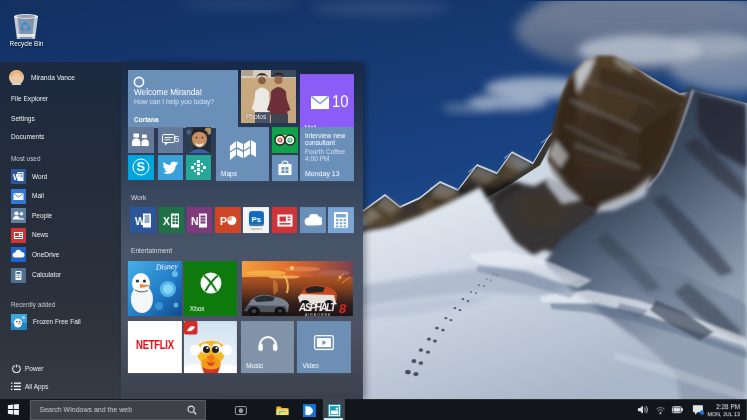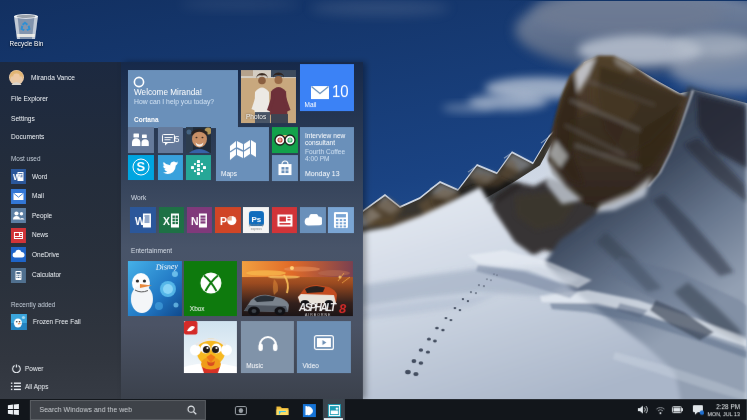--- a/index.html
+++ b/index.html
@@ -324,21 +324,21 @@
           <circle cx="37.5" cy="10" r="4" fill="#9a6b47"></circle>
           <path d="M37.5,5 q-5,-1.5 -5.5,3 q-0.5,-5 5.5,-5.5 q6,0.5 5.5,5.5 q-0.5,-4.5 -5.5,-3" fill="#2e211a"></path>
   <path d="M30,21.5 q7.5,-9 15,0 l1.5,23 q-9,3.5 -17.5,0 Z" fill="#6d3039"></path>
   <path d="M31.5,24 l-5.5,16 3.5,1.5 4.5,-14" fill="#6d3039"></path>
           <path d="M44,24 l5.5,16 -3.5,1.5 -4.5,-14" fill="#6d3039"></path>
   <rect x="30" y="44" width="17" height="10" fill="#3e4452"></rect>
         </g>
  </svg>
  <div class="abs" style="left:5px;bottom:3.5px;font-size:6.5px;color:#fff;text-shadow:0 0 2px rgba(0,0,0,.7)">Photos</div>
 </div>
-<div class="tile" style="left:299.5px;top:64px;width:54.5px;height:47px;background:#3b82f6">
+<div class="tile" style="left:299.5px;top:74px;width:54.5px;height:60px;background:#8b5cf6">
  <svg class="abs" width="18" height="13" viewBox="0 0 18 13" style="left:11px;top:21.5px">
         <rect x="0" y="0" width="18" height="13" fill="#fff"></rect>
         <path d="M0.5,0.5 L9,7.5 L17.5,0.5" stroke="#6a90ba" stroke-width="1.3" fill="none"></path>
       </svg>
  <div class="abs" style="left:32.5px;top:17.5px;font-size:17px;font-weight:300;color:#fff;transform:scaleX(0.88);transform-origin:0 0">10</div>
  <div class="abs" style="left:5px;bottom:3.5px;font-size:6.5px;color:#fff">Mail</div>
 </div>
 
 <div class="tile" style="left:128px;top:127px;width:25.5px;height:25.5px;background:#657a9b">
  <svg class="abs" width="17" height="13" viewBox="0 0 17 13" style="left:4px;top:6px">
@@ -604,20 +604,23 @@
           <ellipse cx="87" cy="42.5" rx="4.2" ry="3.4" fill="#101014"></ellipse>
   </g>
   <circle cx="50" cy="7" r="2" fill="#ffd27a"></circle>
         <circle cx="98" cy="16" r="1.5" fill="#ffd27a" opacity="0.8"></circle>
   <path d="M96,20 l6,-8 M100,22 l8,-6" stroke="#f8b04a" stroke-width="1" opacity="0.7"></path>
   <text x="57" y="50" font-size="10" font-weight="bold" font-style="italic" fill="#f2f2f2" font-family="Liberation Sans" textLength="37">ASPHALT</text>
   <text x="97" y="52" font-size="13" font-weight="bold" font-style="italic" fill="#d42a28" font-family="Liberation Sans">8</text>
   <text x="63" y="54.5" font-size="3.5" fill="#d8d8d8" font-family="Liberation Sans" letter-spacing="1">AIRBORNE</text>
  </svg>
 </div>
+<div class="tile" style="left:128px;top:320.5px;width:53.8px;height:52.5px;background:#fff">
+ <div class="abs" style="left:0;top:17.5px;width:100%;text-align:center;font-size:12px;letter-spacing:-0.4px;font-weight:bold;color:#e50914;transform:scale(0.8,1.12)">NETFLIX</div>
+</div>
 <div class="tile" style="left:184.3px;top:320.5px;width:53.2px;height:52.5px;overflow:hidden">
  <svg class="abs" width="54" height="53" viewBox="0 0 54 53" style="left:0;top:0">
   <defs>
           <linearGradient id="chk" x1="0" y1="0" x2="0" y2="1">
             <stop offset="0" stop-color="#cfe2ef"></stop>
             <stop offset="1" stop-color="#f4f8fb"></stop>
           </linearGradient>
         </defs>
   <rect width="54" height="53" fill="url(#chk)"></rect>
   <path d="M0,46 Q27,38 54,46 L54,53 L0,53 Z" fill="#fff"></path>

